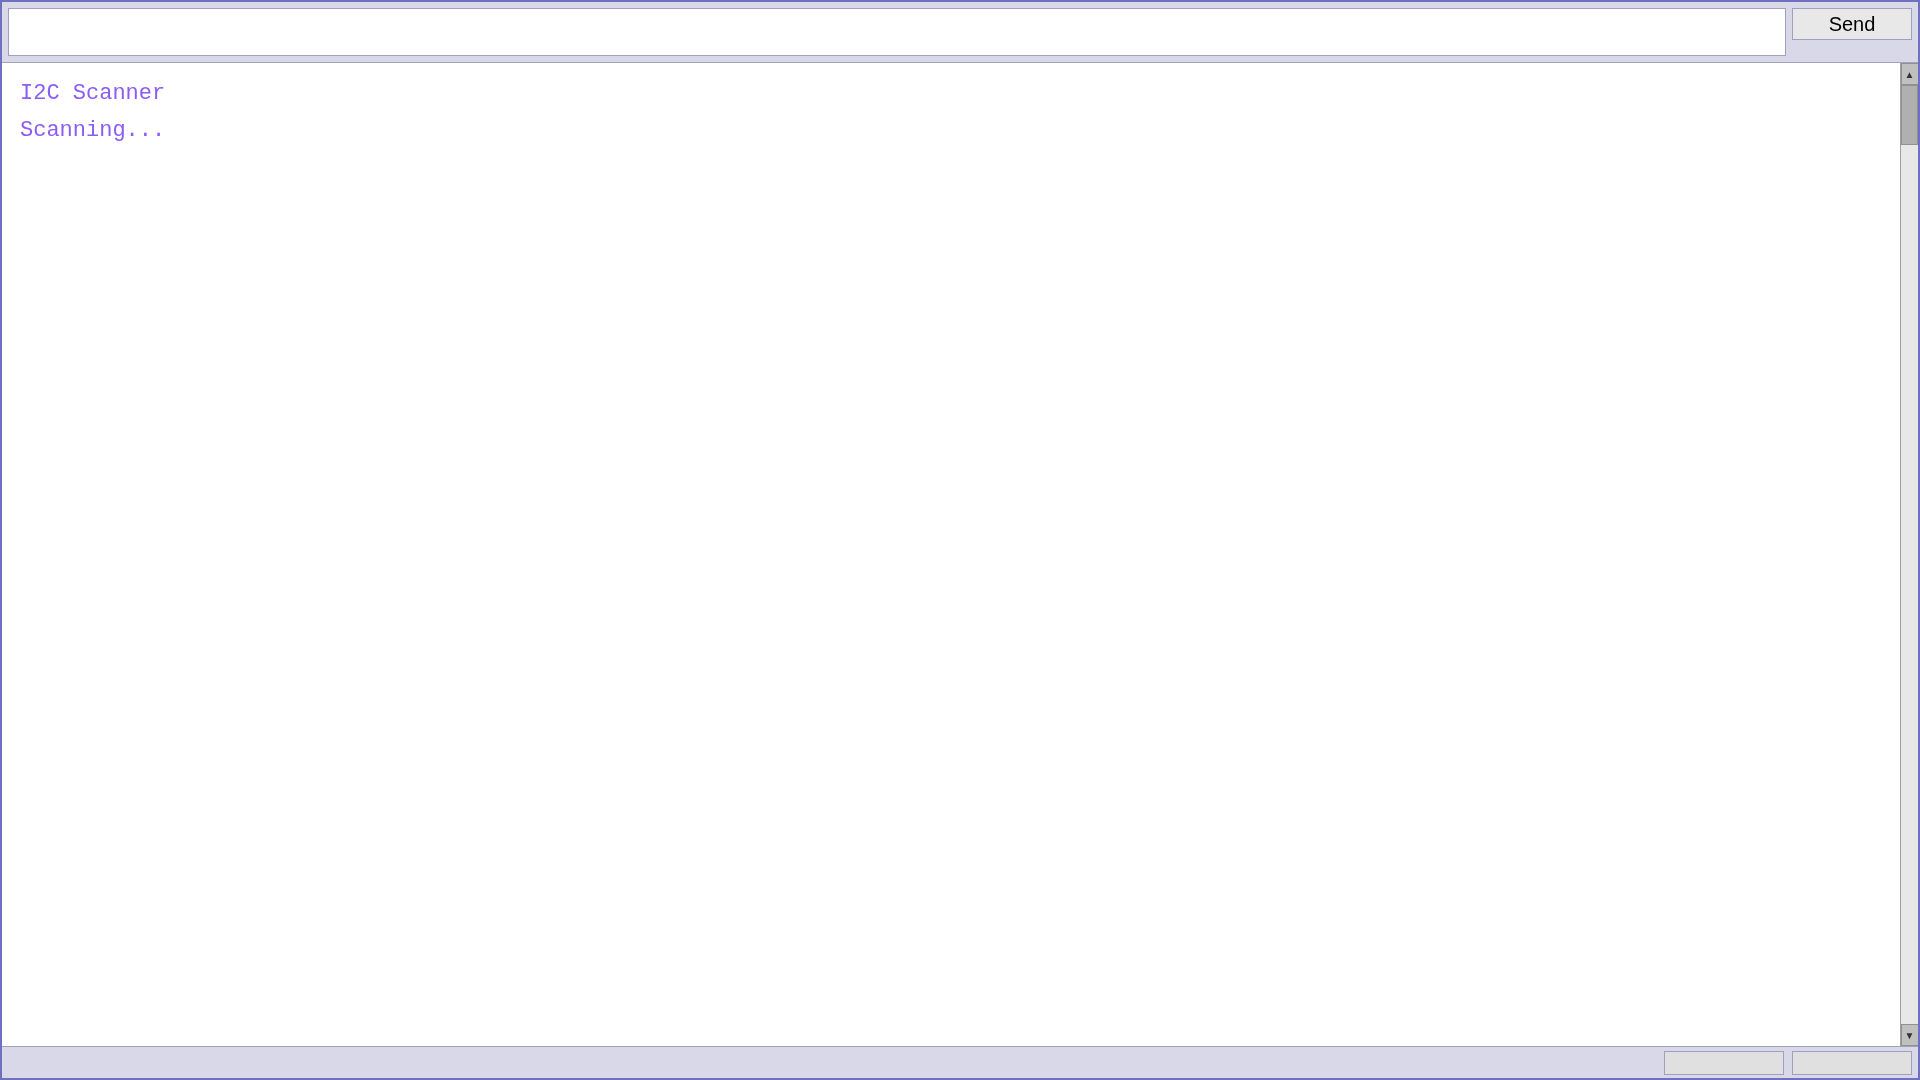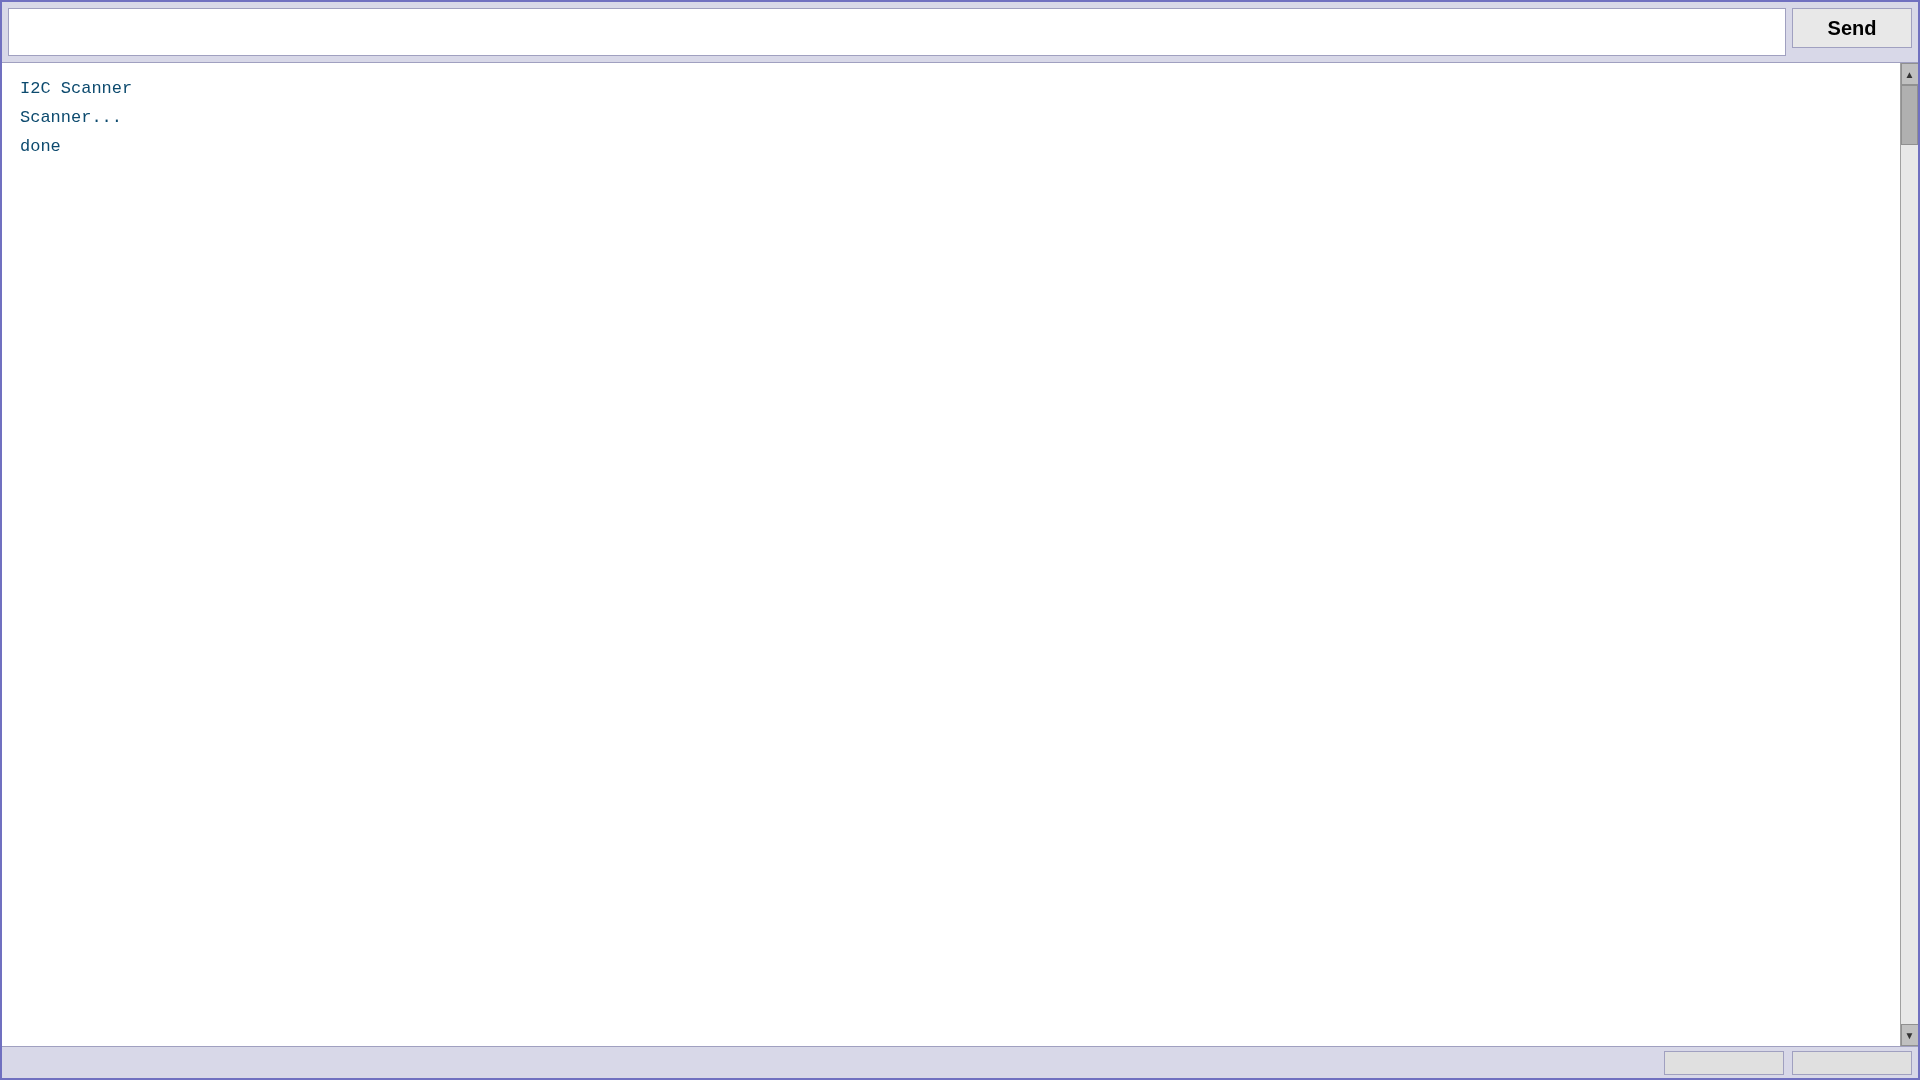--- a/index.html
+++ b/index.html
@@ -39,48 +39,47 @@
       height: 48px;
       border: 1px solid #a0a0c0;
       background: #ffffff;
       font-size: 18px;
       padding: 4px 8px;
       outline: none;
     }
 
     .send-button {
       width: 120px;
-      height: 40px;
+      height: 32px;
       background: #e8e8e8;
       border: 1px solid #a0a0c0;
       font-size: 20px;
       cursor: pointer;
       font-family: Arial, sans-serif;
-      font-weight: bold;
     }
 
     .output-area {
       flex: 1;
       background: #ffffff;
       display: flex;
       flex-direction: row;
       overflow: hidden;
     }
 
     .output-content {
       flex: 1;
       padding: 12px 18px;
       overflow-y: auto;
     }
 
     .output-line {
       font-family: 'Courier New', Courier, monospace;
-      font-size: 17px;
+      font-size: 22px;
       line-height: 1.7;
-      color: #0c4a6e;
+      color: #8b5cf6;
       white-space: pre;
     }
 
     .scrollbar {
       width: 18px;
       background: #d0d0d0;
       display: flex;
       flex-direction: column;
       align-items: center;
       border-left: 1px solid #a0a0a0;
@@ -150,22 +149,21 @@
   <div class="input-bar">
     <input type="text" class="text-input" value="" placeholder="" style="">
     <button class="send-button">Send</button>
   </div>
 
   <div class="output-area">
     <div class="output-content">
 
     <div class="output-line"></div>
         <div class="output-line">I2C Scanner</div>
-        <div class="output-line">Scanner...</div>
-        <div class="output-line">done</div>
+        <div class="output-line">Scanning...</div>
       </div>
     <div class="scrollbar">
       <div class="scroll-arrow">▲</div>
       <div class="scroll-track">
         <div class="scroll-thumb"></div>
       </div>
       <div class="scroll-arrow">▼</div>
     </div>
   </div>
 

